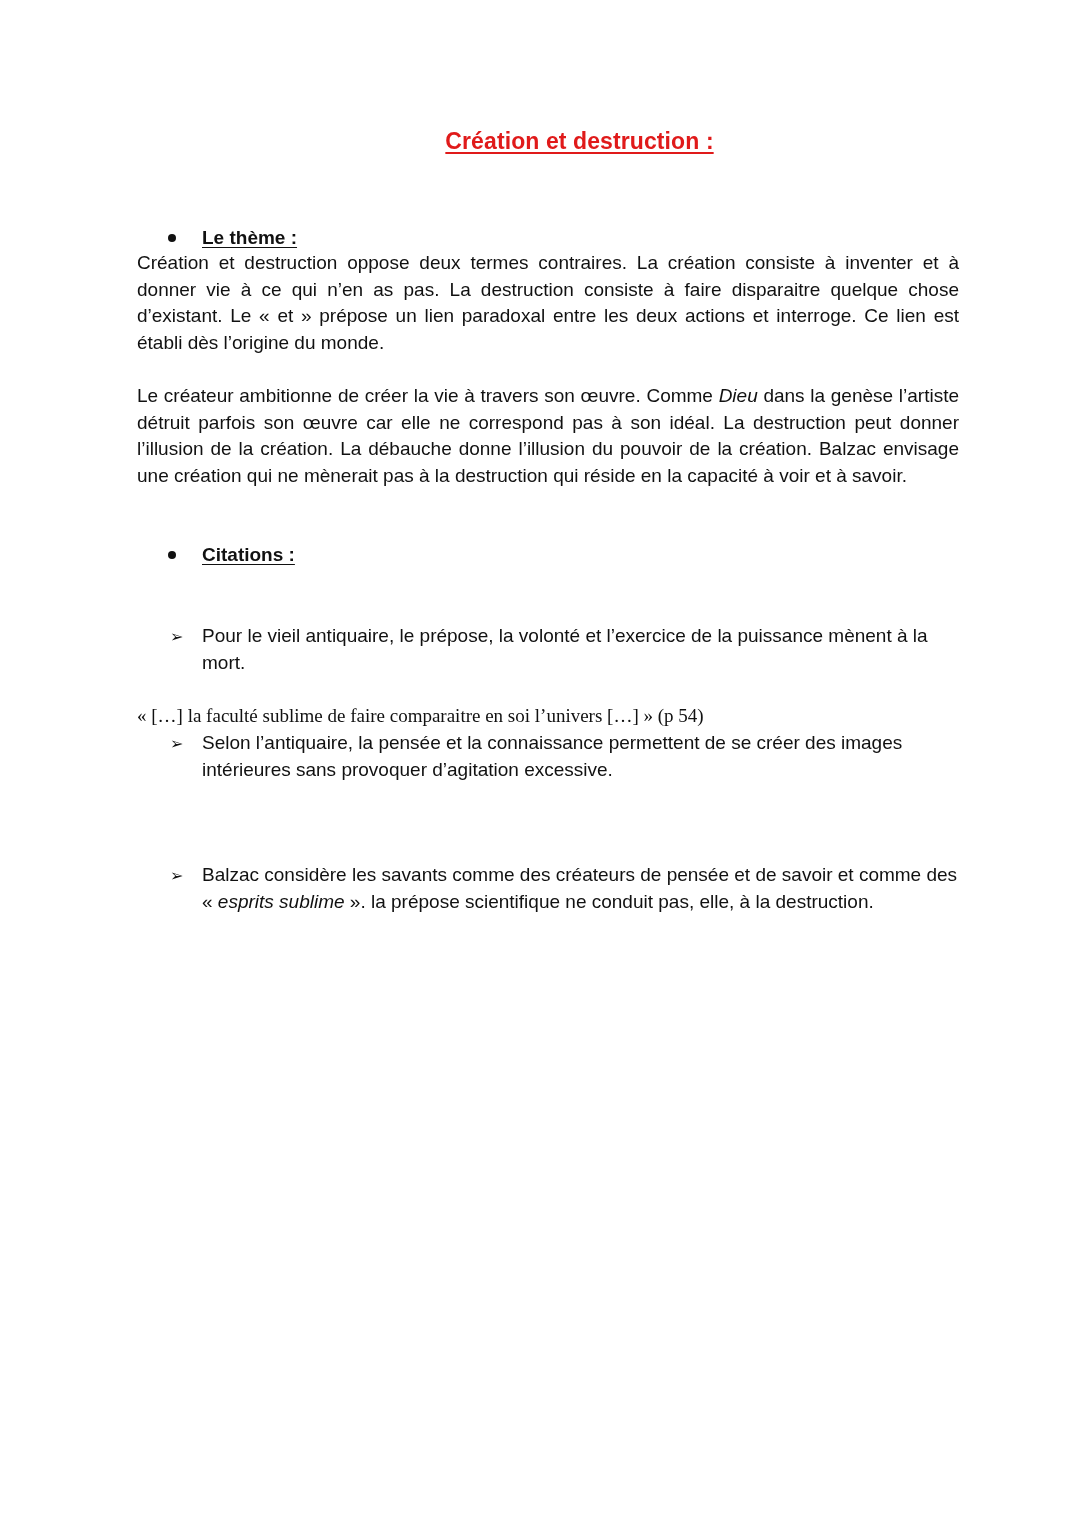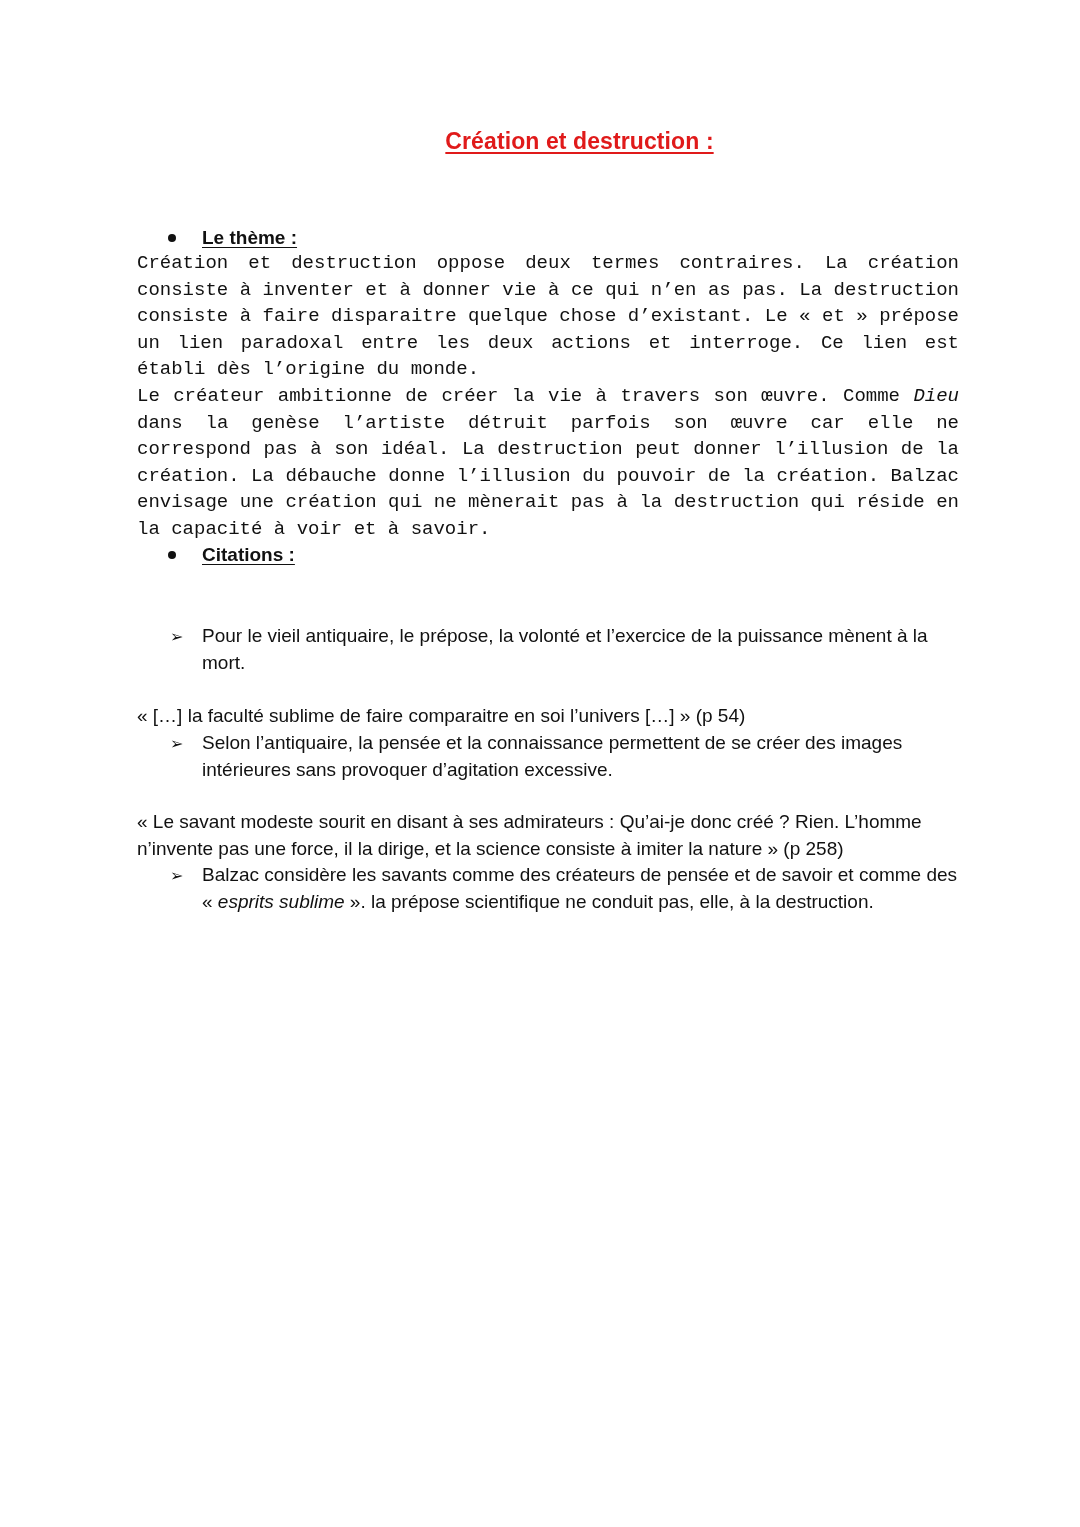--- a/index.html
+++ b/index.html
@@ -21,21 +21,21 @@
       display: flex; align-items: center;
     }
     .heading .bullet {
       width: 8px; height: 8px; border-radius: 50%; background: #111;
       display: inline-block; margin-right: 26px; margin-left: 2px;
     }
     .heading .label { text-decoration: underline; text-underline-offset: 3px; }
     .para {
       position: absolute; left: 129px; width: 822px;
       font-size: 19px; line-height: 26.5px; text-align: justify;
-      text-align-last: left; margin: 0; font-family: Liberation Mono, monospace;
+      text-align-last: left; margin: 0;
     }
     .quote {
       position: absolute; left: 129px; width: 830px;
       font-size: 19px; line-height: 26.5px; margin: 0;
     }
     .comment {
       position: absolute; left: 162px; width: 790px;
       font-size: 19px; line-height: 26.5px; margin: 0;
       display: flex;
     }
@@ -62,25 +62,24 @@
   <div class="heading" style="top:544px;">
     <span class="bullet"></span>
     <span class="label">Citations :</span>
   </div>
 
   <div class="comment" style="top:623px;">
     <span class="arrow">➢</span>
     <span class="ctext">Pour le vieil antiquaire, le prépose, la volonté et l’exercice de la puissance mènent à la mort.</span>
   </div>
 
-  <p class="quote" style="top:703px;">« […] la faculté sublime de faire comparaitre en soi l’univers […] » (p 54)</p>
+  <p class="quote" style="top:703px;font-family:Liberation Serif, serif;">« […] la faculté sublime de faire comparaitre en soi l’univers […] » (p 54)</p>
   <div class="comment" style="top:730px;">
     <span class="arrow">➢</span>
     <span class="ctext">Selon l’antiquaire, la pensée et la connaissance permettent de se créer des images intérieures sans provoquer d’agitation excessive.</span>
   </div>
 
-  <p class="quote" style="top:809px;">« Le savant modeste sourit en disant à ses admirateurs :  Qu’ai-je donc créé ? Rien. L’homme n’invente pas une force, il la dirige, et la science consiste à imiter la nature » (p 258)</p>
   <div class="comment" style="top:862px;">
     <span class="arrow">➢</span>
     <span class="ctext"><span>Balzac considère les savants comme des créateurs de pensée et de savoir et comme des « </span><em>esprits sublime</em><span> ». la prépose scientifique ne conduit pas, elle, à la destruction.</span></span>
   </div>
 
 </div>
 
 </body></html>

